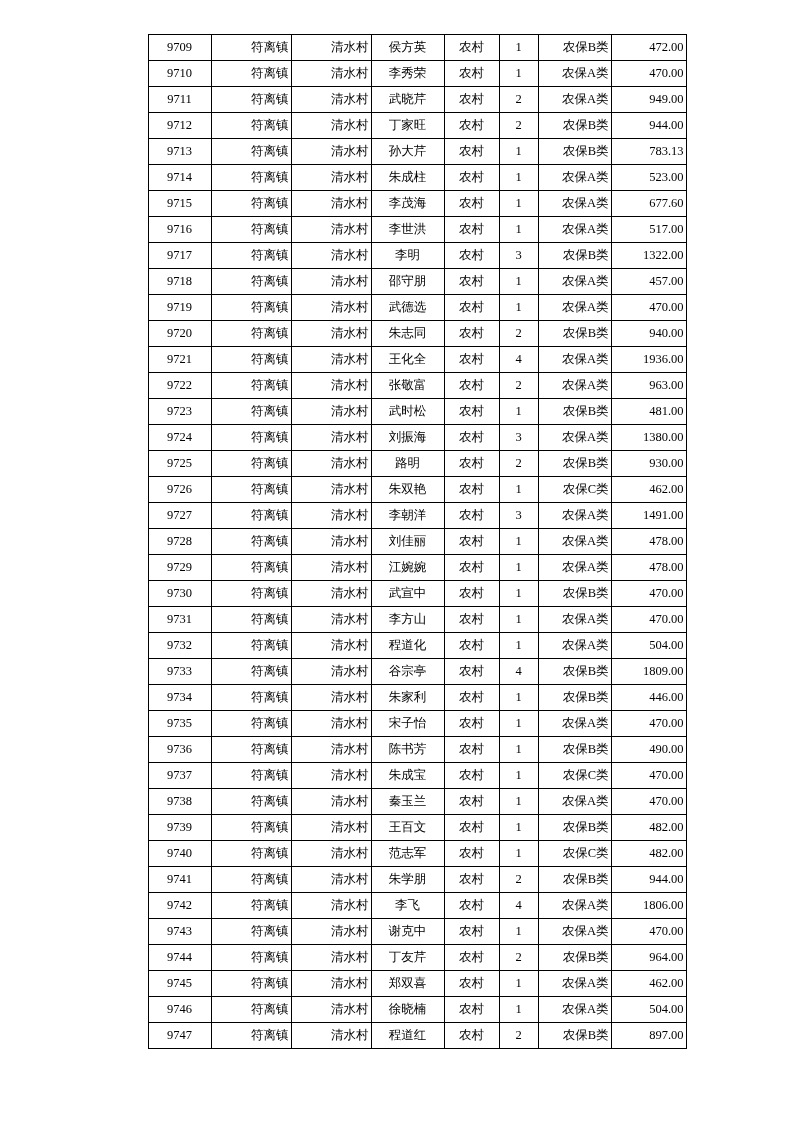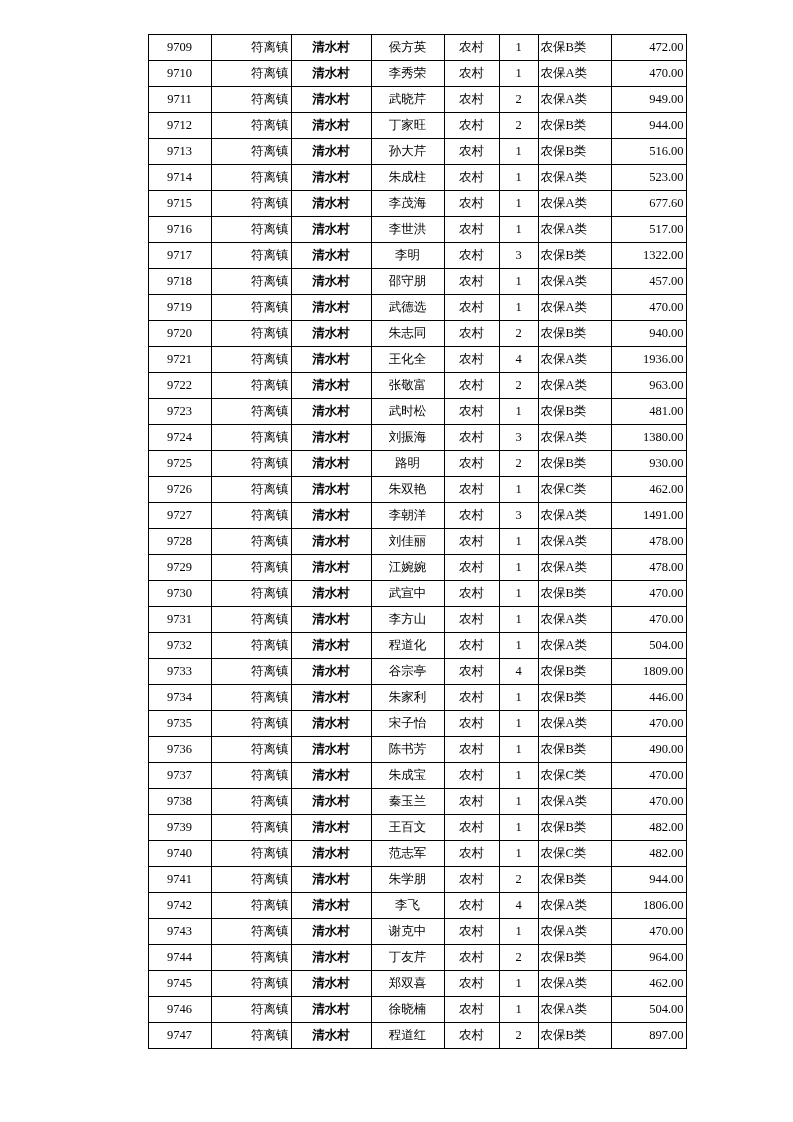--- a/index.html
+++ b/index.html
@@ -34,25 +34,25 @@
     height: 25px;
     line-height: 25px;
     padding: 0 2px;
     font-size: 12.5px;
     font-family: "Liberation Serif", serif;
     overflow: hidden;
     white-space: nowrap;
   }
   .c-id      { width: 58px;  text-align: center; }
   .c-town    { width: 75px;  text-align: right; }
-  .c-village { width: 75px;  text-align: center; font-weight: bold; }
+  .c-village { width: 75px;  text-align: right; }
   .c-name    { width: 68px;  text-align: center; }
   .c-type    { width: 50px;  text-align: center; }
   .c-count   { width: 34px;  text-align: center; }
-  .c-cat     { width: 68px;  text-align: left; }
+  .c-cat     { width: 68px;  text-align: right; }
   .c-amount  { width: 70px;  text-align: right; padding-right: 10px; margin-left: 32px; }
 </style>
 </head>
 <body>
 
 <div class="page">
   <div class="table-wrap">
     <table class="data">
       <tbody>
           <tr>
@@ -96,21 +96,21 @@
             <td class="c-amount">944.00</td>
           </tr>
           <tr>
             <td class="c-id">9713</td>
             <td class="c-town">符离镇</td>
             <td class="c-village">清水村</td>
             <td class="c-name">孙大芹</td>
             <td class="c-type">农村</td>
             <td class="c-count">1</td>
             <td class="c-cat">农保B类</td>
-            <td class="c-amount">516.00</td>
+            <td class="c-amount">783.13</td>
           </tr>
           <tr>
             <td class="c-id">9714</td>
             <td class="c-town">符离镇</td>
             <td class="c-village">清水村</td>
             <td class="c-name">朱成柱</td>
             <td class="c-type">农村</td>
             <td class="c-count">1</td>
             <td class="c-cat">农保A类</td>
             <td class="c-amount">523.00</td>

